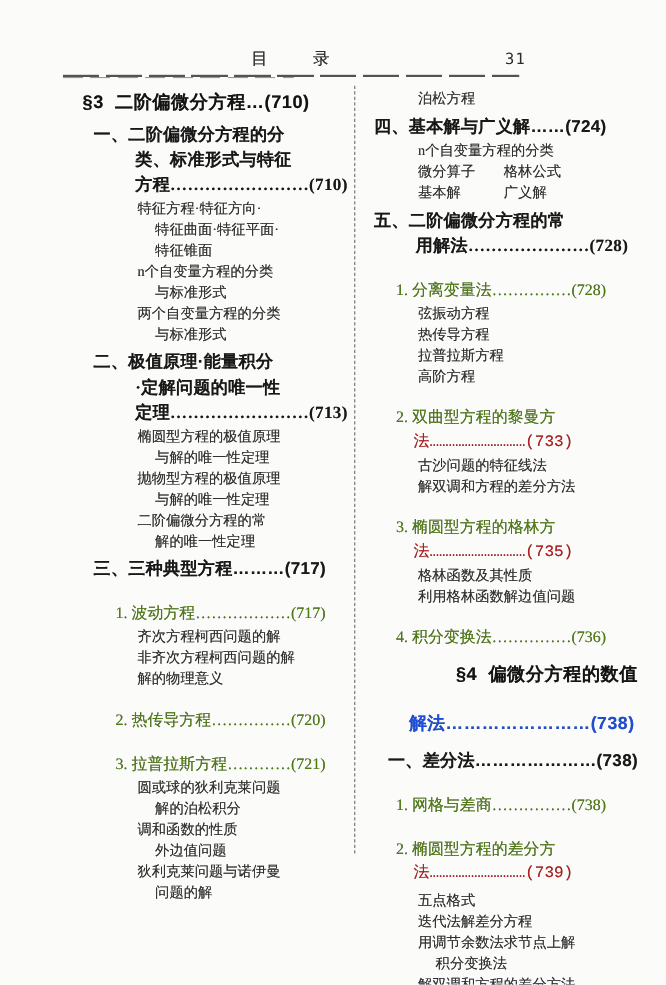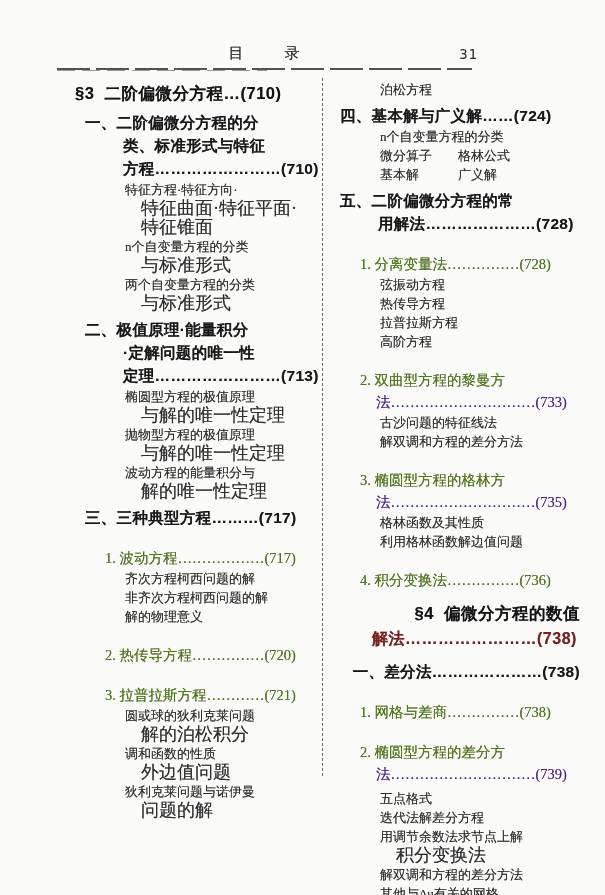--- a/index.html
+++ b/index.html
@@ -44,46 +44,47 @@
   
   .ln{white-space:pre;text-shadow:0 0 .5px rgba(20,20,20,.55);}
   .sec{
     font-family:"Liberation Sans","DejaVu Sans",sans-serif;
     font-weight:bold;font-size:16.5px;line-height:26px;
     color:#141414;letter-spacing:.5px;
   }
   .secc{
     font-family:"Liberation Sans","DejaVu Sans",sans-serif;
     font-weight:bold;font-size:16px;line-height:25px;
-    color:#7f1d1d;padding-left:42px;letter-spacing:.5px;
+    color:#1d4ed8;padding-left:42px;letter-spacing:.5px;margin-top:20px;
   }
   .l1{
     font-family:"Liberation Sans","DejaVu Sans",sans-serif;
     font-weight:bold;font-size:15.5px;line-height:23px;
     color:#181818;padding-left:10px;margin-top:5px;letter-spacing:.3px;
   }
   .l1c{
-    font-family:Liberation Sans, sans-serif;
+    font-family:Liberation Serif, serif;
     font-weight:bold;font-size:15.5px;line-height:23px;
     color:#181818;padding-left:48px;letter-spacing:.3px;
   }
   .item{
     font-size:14.5px;line-height:22px;color:#4d7c0f;
     padding-left:30px;margin-top:18px;
   }
   .itemc{
-    font-size:14.5px;line-height:22px;color:#4c1d95;
+    font-size:14.5px;line-height:22px;color:#b91c1c;
     padding-left:46px;
+    font-family:Liberation Mono, monospace;
   }
   .sub{
     font-size:13px;line-height:19px;color:#303030;
     padding-left:50px;
   }
   .sub2{
-    font-size:18px;line-height:19px;color:#303030;
+    font-size:13px;line-height:19px;color:#303030;
     padding-left:66px;
   }
   .mt8{margin-top:9px;text-align:right;}
   .mt4{margin-top:4px;}
 </style>
 </head>
 <body>
 
 <div class="page">
 
@@ -108,21 +109,21 @@
       <div class="ln sub2">与标准形式</div>
       <div class="ln sub">两个自变量方程的分类</div>
       <div class="ln sub2">与标准形式</div>
       <div class="ln l1">二、极值原理·能量积分</div>
       <div class="ln l1c">·定解问题的唯一性</div>
       <div class="ln l1c">定理……………………(713)</div>
       <div class="ln sub">椭圆型方程的极值原理</div>
       <div class="ln sub2">与解的唯一性定理</div>
       <div class="ln sub">抛物型方程的极值原理</div>
       <div class="ln sub2">与解的唯一性定理</div>
-      <div class="ln sub">波动方程的能量积分与</div>
+      <div class="ln sub">二阶偏微分方程的常</div>
       <div class="ln sub2">解的唯一性定理</div>
       <div class="ln l1">三、三种典型方程………(717)</div>
       <div class="ln item">1. 波动方程………………(717)</div>
       <div class="ln sub">齐次方程柯西问题的解</div>
       <div class="ln sub">非齐次方程柯西问题的解</div>
       <div class="ln sub">解的物理意义</div>
       <div class="ln item">2. 热传导方程……………(720)</div>
       <div class="ln item">3. 拉普拉斯方程…………(721)</div>
       <div class="ln sub">圆或球的狄利克莱问题</div>
       <div class="ln sub2">解的泊松积分</div>

